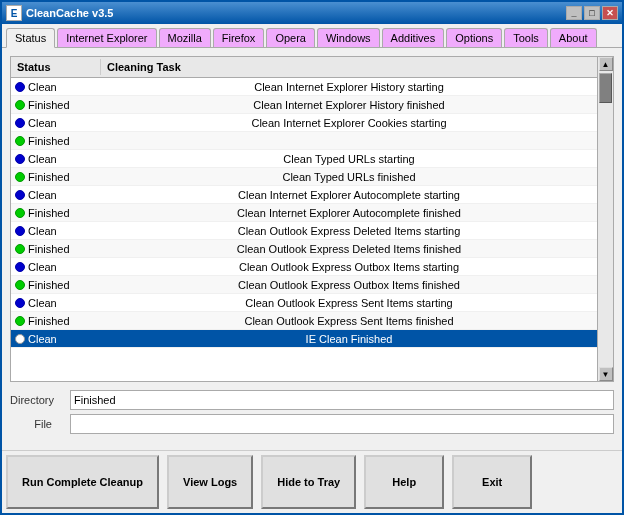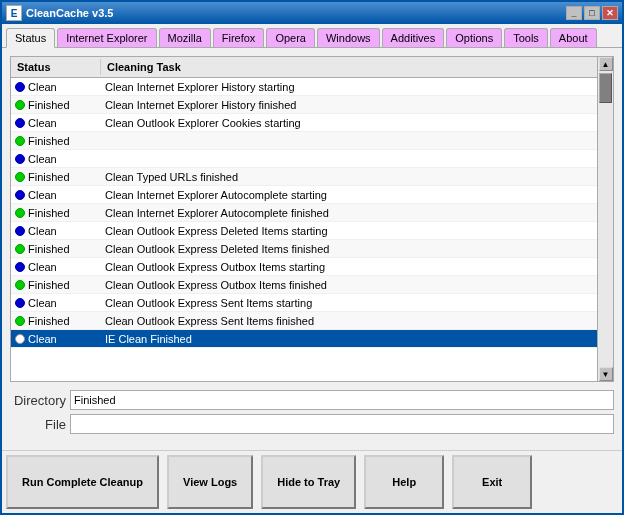--- a/index.html
+++ b/index.html
@@ -116,20 +116,21 @@
       font-weight: bold;
       font-size: 11px;
       border-right: 1px solid #ccc;
     }
     .th:first-child { width: 90px; }
     .th:last-child { flex: 1; border-right: none; }
     .table-body {
       flex: 1;
       overflow-y: auto;
       overflow-x: hidden;
+      text-align: center;
     }
     .table-row {
       display: flex;
       align-items: center;
       border-bottom: 1px solid #f0f0f0;
       min-height: 18px;
     }
     .table-row:nth-child(even) { background: #f8f8f8; }
     .table-row.highlighted { background: #0054a6; color: white; }
     .cell-status {
@@ -160,22 +161,22 @@
       gap: 4px;
       margin-bottom: 8px;
     }
     .field-row {
       display: flex;
       align-items: center;
     }
     .field-label {
       width: 60px;
       text-align: right;
-      padding-right: 4px;
-      font-size: 13px;
+      padding-right: 18px;
+      font-size: 11px;
       color: #333;
     }
     .field-input {
       flex: 1;
       height: 20px;
       border: 1px solid #aaa;
       background: white;
       padding: 0 3px;
       font-size: 11px;
     }
@@ -250,33 +251,34 @@
                   <div class="dot dot-green"></div>
                   <span>Finished</span>
                 </div>
                 <div class="cell-task">Clean Internet Explorer History finished</div>
               </div>
               <div class="table-row">
                 <div class="cell-status">
                   <div class="dot dot-blue"></div>
                   <span>Clean</span>
                 </div>
-                <div class="cell-task">Clean Outlook Explorer Cookies starting</div>
-              </div>
-              <div class="table-row">
-                <div class="cell-status">
-                  <div class="dot dot-green"></div>
-                  <span>Finished</span>
-                </div>
-              </div>
-              <div class="table-row">
-                <div class="cell-status">
-                  <div class="dot dot-blue"></div>
-                  <span>Clean</span>
-                </div>
+                <div class="cell-task">Clean Internet Explorer Cookies starting</div>
+              </div>
+              <div class="table-row">
+                <div class="cell-status">
+                  <div class="dot dot-green"></div>
+                  <span>Finished</span>
+                </div>
+              </div>
+              <div class="table-row">
+                <div class="cell-status">
+                  <div class="dot dot-blue"></div>
+                  <span>Clean</span>
+                </div>
+                <div class="cell-task">Clean Typed URLs starting</div>
               </div>
               <div class="table-row">
                 <div class="cell-status">
                   <div class="dot dot-green"></div>
                   <span>Finished</span>
                 </div>
                 <div class="cell-task">Clean Typed URLs finished</div>
               </div>
               <div class="table-row">
                 <div class="cell-status">

